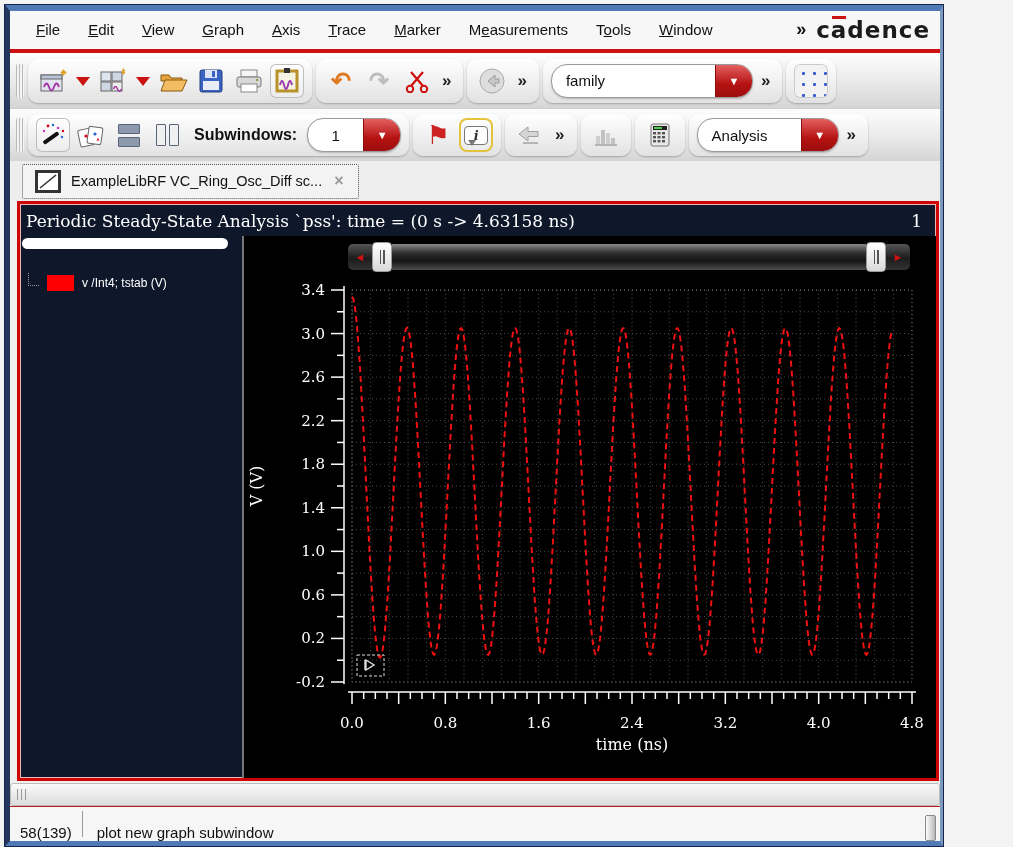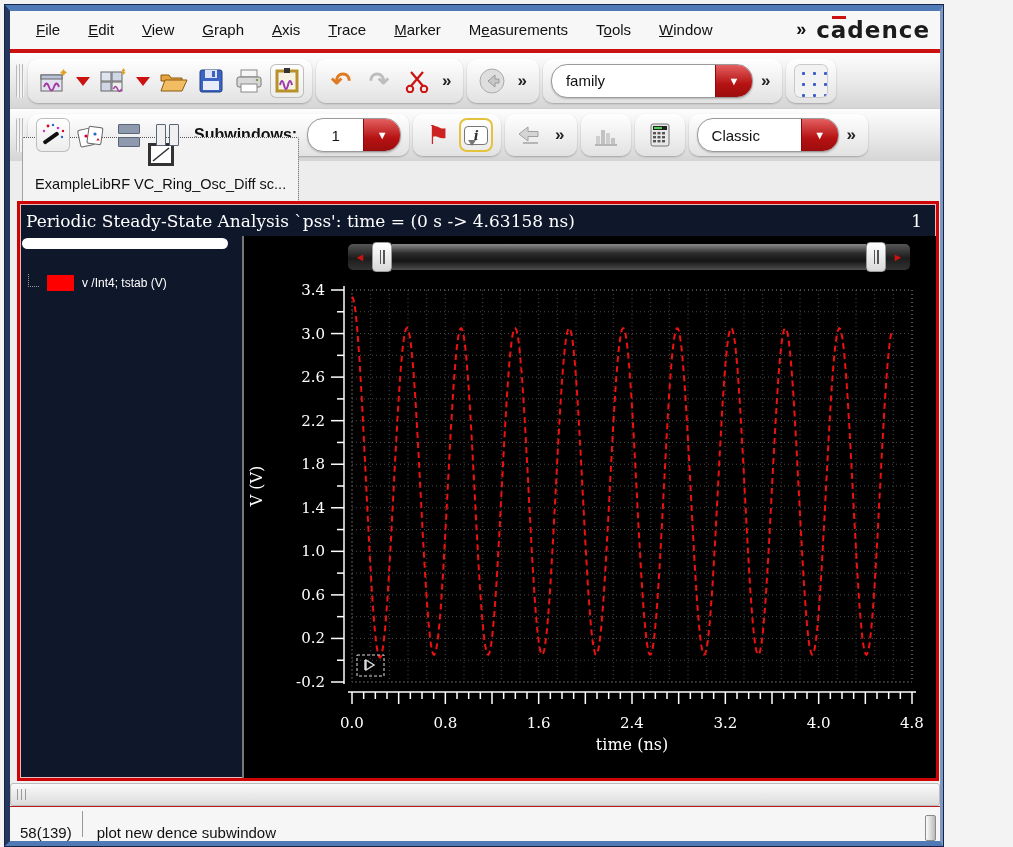--- a/index.html
+++ b/index.html
@@ -41,21 +41,21 @@
   .tb-label{font-size:16px;color:#111;padding:0 6px;font-weight:bold;}
   .dotted-grid{width:34px;height:34px;border-radius:6px;background-color:#f2f2f2;background-image:radial-gradient(circle,#3b5bd1 1.3px,transparent 1.8px);background-size:11px 11px;background-position:4px 4px;box-shadow:inset 0 0 0 1px #c9c9c9;}
   .split-ic{display:flex;gap:3px;}
   .split-ic.h{flex-direction:column;}
   .split-ic .bar-h{width:20px;height:8px;background:#8e99ad;border:1px solid #5a6478;border-radius:1px;}
   .split-ic .bar-v{width:8px;height:20px;background:#f0f0f0;border:1px solid #5a6478;border-radius:1px;}
   .bubble{width:22px;height:17px;background:#fff;border:1.5px solid #777;border-radius:4px;position:relative;font-family:"DejaVu Serif",serif;font-style:italic;font-weight:bold;font-size:13px;color:#333;display:flex;align-items:center;justify-content:center;}
   .bubble::after{content:'';position:absolute;left:3px;bottom:-6px;border:4px solid transparent;border-top:6px solid #777;}
   
   .tabbar{height:40px;display:flex;align-items:center;background:#ededed;padding-left:12px;}
-  .tab{display:flex;align-items:center;gap:10px;border:1px dotted #555;background:#f3f3f3;padding:5px 12px;border-radius:2px;flex-direction:column;}
+  .tab{display:flex;align-items:center;gap:10px;border:1px dotted #555;background:#f3f3f3;padding:5px 12px;border-radius:2px;}
   .tab-icon{width:22px;height:19px;background:#fff;border:2px solid #333;display:block;}
   .tab-label{font-size:14.5px;color:#111;}
   .tab-close{color:#999;font-size:16px;font-weight:bold;padding:0 2px;}
   
   .graph-frame{margin:0 1px 0 7px;height:578px;background:#0f172a;border:3px solid #cf0404;box-shadow:inset 0 0 0 1px #e9b9b9;display:flex;flex-direction:column;overflow:hidden;}
   .graph-title-row{height:30px;display:flex;align-items:center;color:#fff;font-family:"DejaVu Serif",serif;font-size:17px;padding:2px 10px 0 6px;}
   .graph-title{flex:1;}
   .graph-page{padding-right:4px;}
   .graph-body{flex:1;display:flex;min-height:0;}
   .trace-panel{width:222px;display:flex;flex-direction:column;border-right:2px solid #777;}
@@ -296,21 +296,21 @@
               <rect x="14" y="14" width="3" height="2.4"></rect>
             <rect x="5" y="18" width="3" height="2.4"></rect>
               <rect x="9.5" y="18" width="3" height="2.4"></rect>
               <rect x="14" y="18" width="3" height="2.4"></rect>
           </g>
         </svg>
       </span>
     </div>
     <div class="tb-group">
       <span class="combo" style="width:140px">
-        <span class="combo-text">Classic</span>
+        <span class="combo-text">Analysis</span>
         <span class="combo-btn">
             <span>▼</span>
           </span>
       </span>
       <span class="chev">»</span>
     </div>
   </div>
 
   <div class="tabbar">
     <div class="tab">
@@ -502,17 +502,17 @@
     </div>
   </div>
 
   <div class="bottom-splitter">
     <span class="grip-iii"></span>
   </div>
 
   <div class="statusbar">
     <span class="status-counter">58(139)</span>
     <span class="status-sep"></span>
-    <span class="status-message">plot new dence subwindow</span>
+    <span class="status-message">plot new graph subwindow</span>
     <span class="status-grip"></span>
   </div>
 
 </div>
 
 </body></html>

